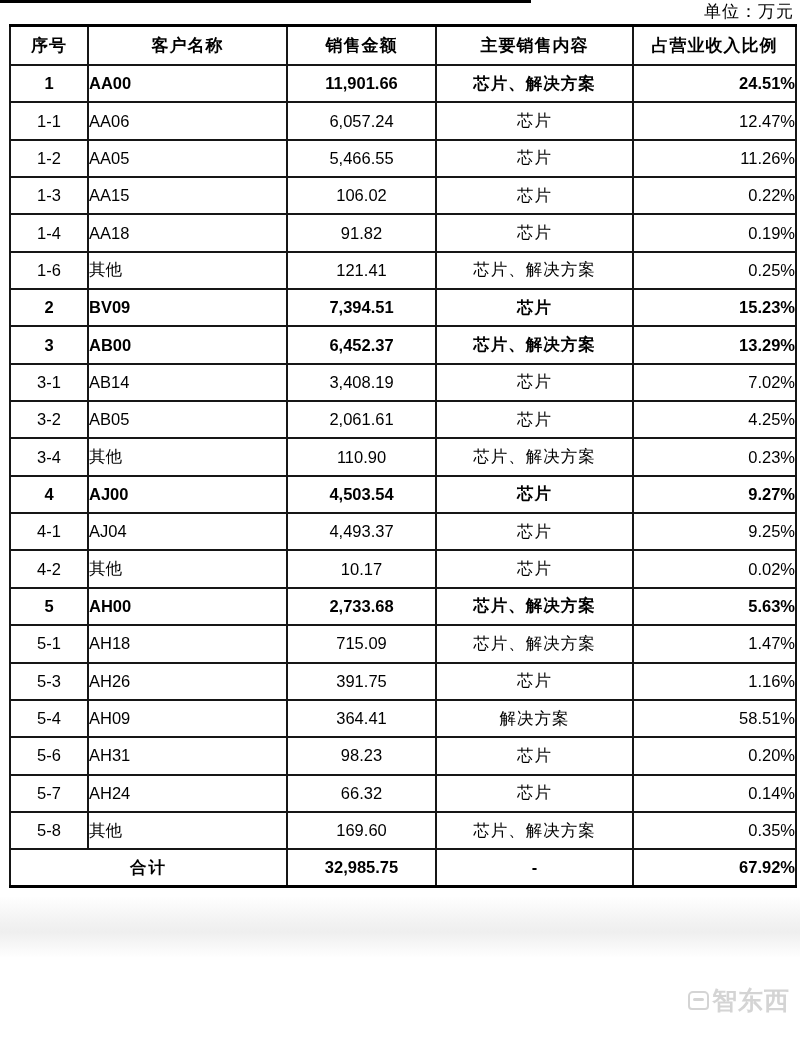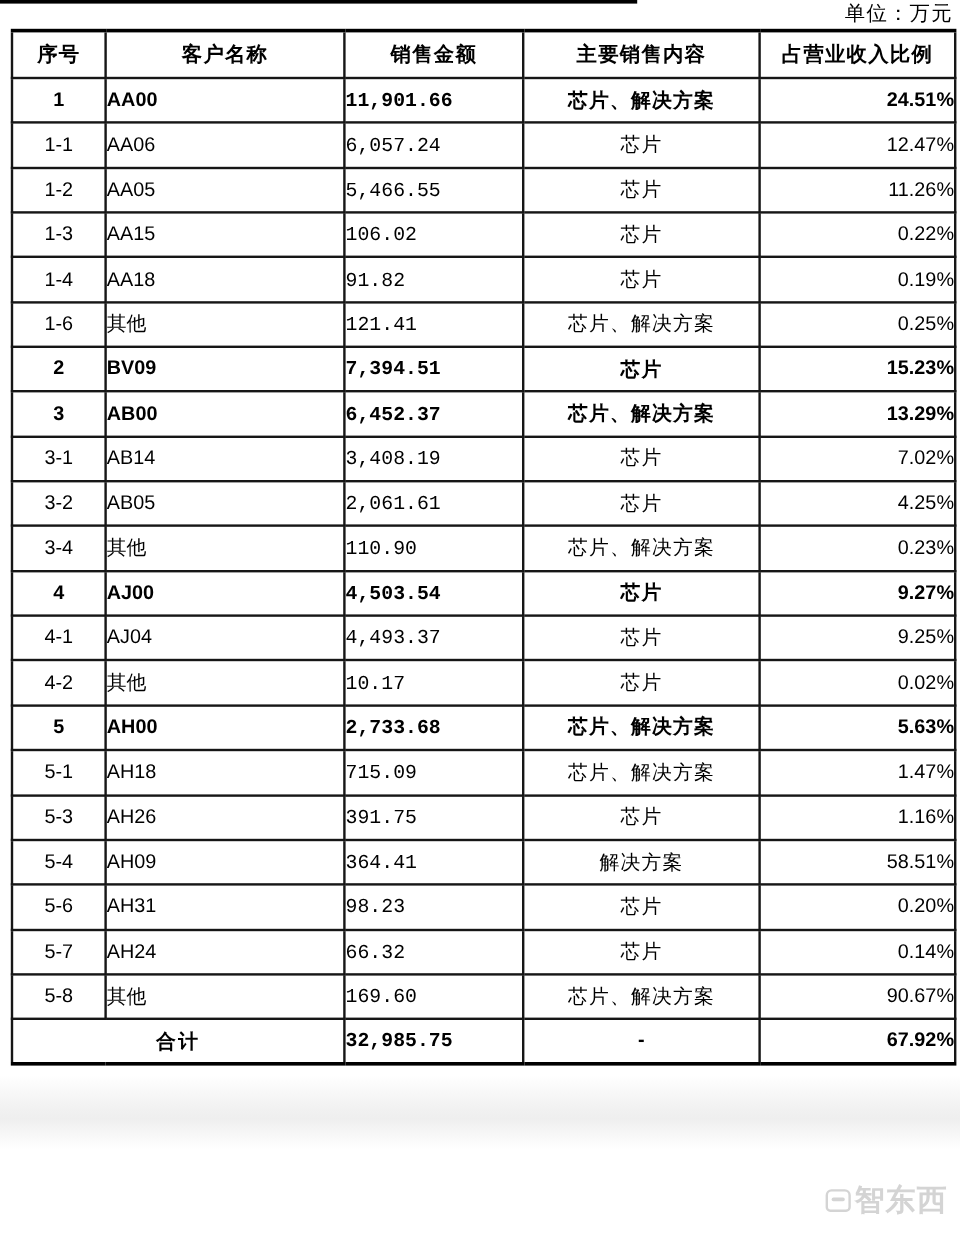--- a/index.html
+++ b/index.html
@@ -59,21 +59,21 @@
     font-size: 17px;
   }
   .sales-table tbody tr { height: 37.35px; }
   .sales-table tfoot tr { height: 37.5px; padding-left: 24px; }
   .sales-table tfoot td { border-bottom: 3px solid #000000; font-weight: bold; }
 
   .num-font { font-family: "Liberation Sans", "DejaVu Sans", sans-serif; }
 
   .c-index  { text-align: center; }
   .c-customer { text-align: left; padding-left: 12px; }
-  .c-amount { text-align: left; padding-right: 14px; font-family: Liberation Mono, monospace; }
+  .c-amount { text-align: center; padding-right: 14px; }
   .c-content { text-align: center; letter-spacing: 1px; }
   .c-ratio  { text-align: right; padding-right: 12px; }
 
   tr.bold td { font-weight: bold; }
 
   .total-label { text-align: center; letter-spacing: 2px; }
   .total-content { text-align: center; font-family: "Liberation Sans", "DejaVu Sans", sans-serif; }
 
   .scan-band {
     position: absolute;
@@ -292,21 +292,21 @@
     <td class="c-customer num-font">AH24</td>
     <td class="c-amount num-font">66.32</td>
     <td class="c-content">芯片</td>
     <td class="c-ratio num-font">0.14%</td>
   </tr>
         <tr>
     <td class="c-index num-font">5-8</td>
     <td class="c-customer num-font">其他</td>
     <td class="c-amount num-font">169.60</td>
     <td class="c-content">芯片、解决方案</td>
-    <td class="c-ratio num-font">90.67%</td>
+    <td class="c-ratio num-font">0.35%</td>
   </tr>
       </tbody>
     <tfoot>
       <tr>
         <td colspan="2" class="total-label">合计</td>
         <td class="c-amount num-font">32,985.75</td>
         <td class="total-content">-</td>
         <td class="c-ratio num-font">67.92%</td>
       </tr>
     </tfoot>

